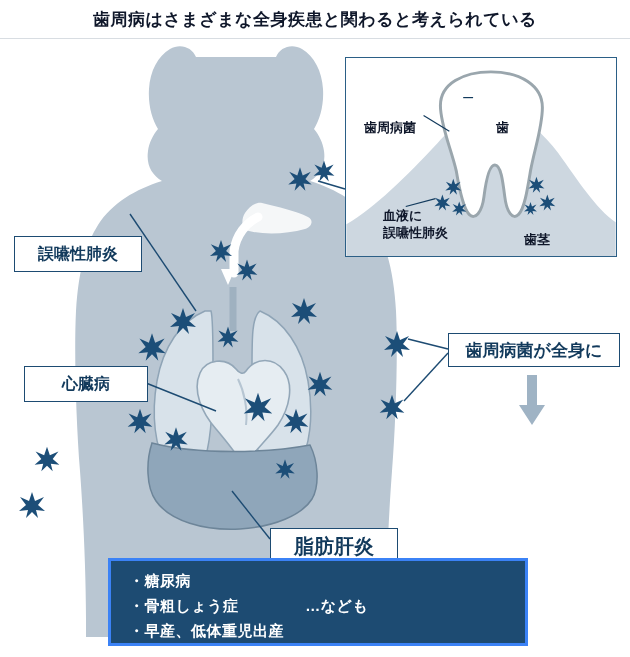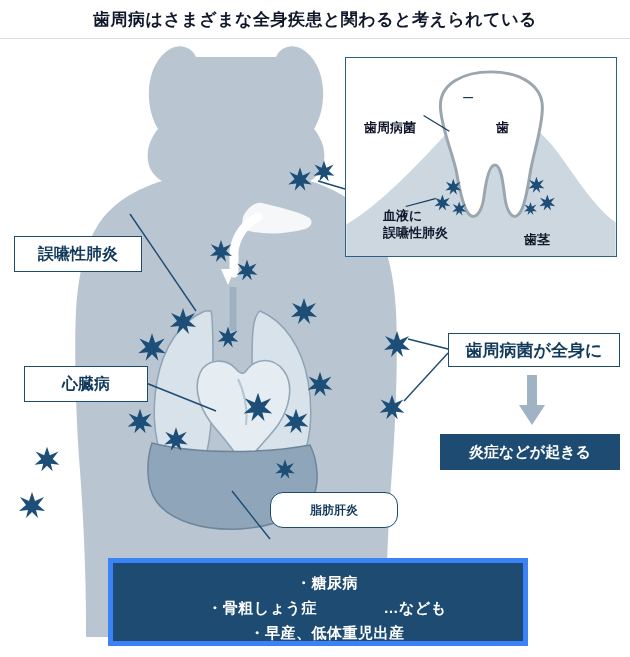--- a/index.html
+++ b/index.html
@@ -39,29 +39,29 @@
     display:flex;align-items:center;justify-content:center;
     box-sizing:border-box;
     white-space:nowrap;
   }
   .label.dark{
     background:#1d4b72;border-color:#1d4b72;color:#ffffff;
   }
 
   #lbl-pneumonia{left:14px;top:151px;width:128px;height:36px;font-size:16px;margin-top:46px;}
   #lbl-heart{left:24px;top:327px;width:124px;height:36px;font-size:16px;}
-  #lbl-liver{left:270px;top:453px;width:128px;height:36px;font-size:12px;border-radius:13px;}
+  #lbl-liver{left:270px;top:489px;width:128px;height:36px;font-size:20px;}
   #lbl-whole{left:448px;top:294px;width:172px;height:34px;font-size:17px;}
   #lbl-inflam{left:440px;top:395px;width:180px;height:36px;font-size:15px;}
 
   
   #panel-bottom{
     position:absolute;left:108px;top:519px;width:420px;height:88px;
-    background:#1d4b72;color:#fff;border:5px solid #3b82f6;
-    box-sizing:border-box;padding:7px 0 0 18px;text-align:center;
+    background:#1d4b72;color:#fff;border:3px solid #3b82f6;
+    box-sizing:border-box;padding:7px 0 0 18px;
   }
   #panel-bottom .row{font-size:15px;font-weight:bold;line-height:25px;letter-spacing:.5px;}
   #panel-bottom .row .tail{font-weight:bold;padding-left:62px;}
 
   
   .inset{
     position:absolute;left:345px;top:18px;width:272px;height:200px;
     border:1px solid #2b5f86;background:#ffffff;box-sizing:border-box;
   }
   .inset-text{position:absolute;font-size:13px;color:#0f172a;font-weight:bold;white-space:nowrap;}
@@ -241,21 +241,20 @@
     <div class="inset-text" id="t-bacteria">歯周病菌</div>
     <div class="inset-text" id="t-tooth">歯</div>
     <div class="inset-text" id="t-blood1">血液に</div>
     <div class="inset-text" id="t-blood2">誤嚥性肺炎</div>
     <div class="inset-text" id="t-gum">歯茎</div>
 
     <div class="label" id="lbl-pneumonia">誤嚥性肺炎</div>
     <div class="label" id="lbl-heart">心臓病</div>
     <div class="label" id="lbl-liver">脂肪肝炎</div>
     <div class="label" id="lbl-whole">歯周病菌が全身に</div>
-    <div class="label dark" id="lbl-inflam">炎症などが起きる</div>
 
     <svg class="down-arrow" viewBox="0 0 26 50">
       <polygon points="8,0 18,0 18,30 26,30 13,50 0,30 8,30" fill="#9fb3c4"></polygon>
     </svg>
 
     <div id="panel-bottom">
       <div class="row">・糖尿病</div>
       <div class="row">
         <span>・骨粗しょう症</span>
         <span class="tail">…なども</span>

